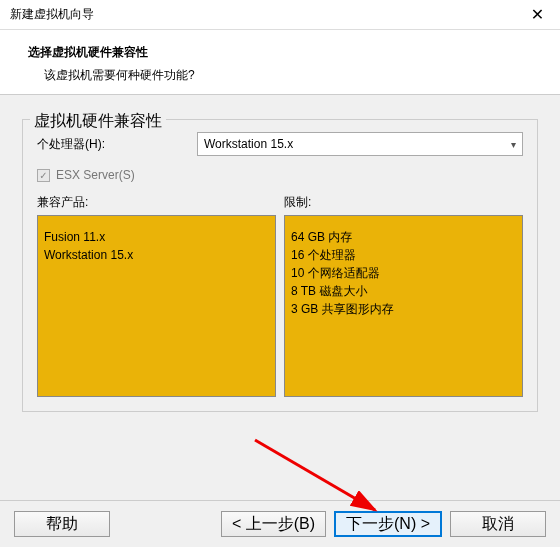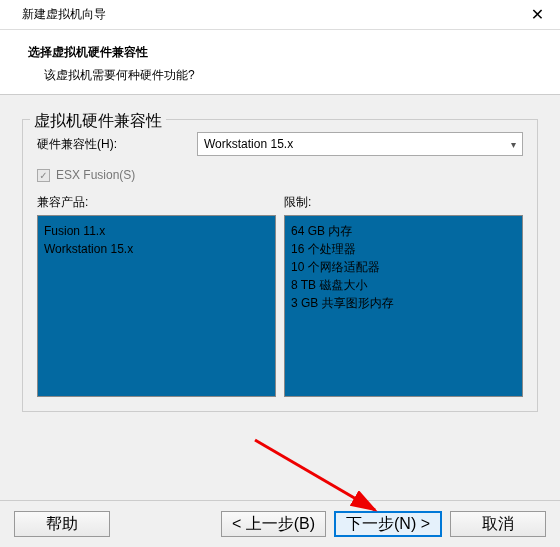--- a/index.html
+++ b/index.html
@@ -1,35 +1,35 @@
 <!DOCTYPE html>
 <html><head>
 <meta charset="utf-8">
 <style>
 * { box-sizing: border-box; margin: 0; padding: 0; }
 body { font-family: "Microsoft YaHei", "SimSun", sans-serif; font-size: 12px; background: #f0f0f0; width: 560px; height: 547px; overflow: hidden; position: relative; }
-.titlebar { background: #fff; height: 30px; display: flex; align-items: center; justify-content: space-between; padding-left: 22px; border-bottom: 1px solid #ddd; }
+.titlebar { background: #fff; height: 30px; display: flex; align-items: center; justify-content: space-between; padding-left: 10px; border-bottom: 1px solid #ddd; }
 .close-btn { width: 45px; height: 30px; display: flex; align-items: center; justify-content: center; font-size: 16px; font-family: Arial; }
 .header { background: #fff; padding: 14px 20px 10px 28px; border-bottom: 1px solid #ccc; }
 .header-title { font-weight: bold; font-size: 12px; margin-bottom: 6px; }
 .header-sub { font-size: 12px; padding-left: 16px; }
 .content { padding: 16px 22px; }
 .fieldset { border: 1px solid #ccc; padding: 12px 14px 14px 14px; position: relative; margin-top: 8px; }
 .fieldset-legend { position: absolute; top: -9px; left: 7px; background: #f0f0f0; padding: 0 4px; font-size: 16px; }
 .row { display: flex; align-items: center; margin-bottom: 12px; }
 .row-label { width: 160px; }
 .select { flex: 1; height: 24px; border: 1px solid #aaa; background: #fff; padding: 0 6px; font-size: 12px; display: flex; align-items: center; justify-content: space-between; }
 .chev { font-size: 10px; color: #555; }
 .checkbox-wrap { display: flex; align-items: center; gap: 6px; }
 .checkbox { width: 13px; height: 13px; border: 1px solid #aaa; background: #e8e8e8; display: flex; align-items: center; justify-content: center; font-size: 10px; color: #888; }
 .checkbox-label { color: #777; }
 .cols { display: flex; gap: 8px; margin-top: 8px; }
 .col { flex: 1; display: flex; flex-direction: column; }
 .col-label { margin-bottom: 4px; }
-.listbox { border: 1px solid #888; background: #0369a1; height: 182px; padding: 6px 6px; font-size: 12px; line-height: 18px; overflow: auto; }
+.listbox { border: 1px solid #888; background: #eab308; height: 182px; padding: 12px 6px; font-size: 12px; line-height: 18px; overflow: auto; }
 .footer { position: absolute; bottom: 0; left: 0; right: 0; border-top: 1px solid #ccc; padding: 10px 14px; display: flex; align-items: center; }
 .btn { height: 26px; min-width: 96px; border: 1px solid #999; background: linear-gradient(#f9f9f9,#e9e9e9); font-size: 16px; display: flex; align-items: center; justify-content: center; padding: 0 10px; }
 .btn-next { border: 2px solid #0078d7; background: #e5f1fb; text-align: right; }
 .spacer { flex: 1; }
 .footer .btn + .btn { margin-left: 8px; }
 .arrow { position: absolute; pointer-events: none; }
 </style>
 </head>
 <body>
 
@@ -43,31 +43,31 @@
 <div class="header">
   <div class="header-title">选择虚拟机硬件兼容性</div>
   <div class="header-sub">该虚拟机需要何种硬件功能?</div>
 </div>
 
 <div class="content">
   <div class="fieldset">
     <div class="fieldset-legend">虚拟机硬件兼容性</div>
 
     <div class="row">
-      <div class="row-label">硬件兼容性(H):</div>
+      <div class="row-label">个处理器(H):</div>
       <div class="select">
         <span>Workstation 15.x</span>
         <span class="chev">▾</span>
       </div>
     </div>
 
     <div class="row">
       <div class="checkbox-wrap">
         <div class="checkbox">✓</div>
-        <span class="checkbox-label">ESX Fusion(S)</span>
+        <span class="checkbox-label">ESX Server(S)</span>
       </div>
     </div>
 
     <div class="cols">
       <div class="col">
         <div class="col-label">兼容产品:</div>
         <div class="listbox" id="products-list">
             <div>Fusion 11.x</div>
             <div>Workstation 15.x</div>
           </div>

